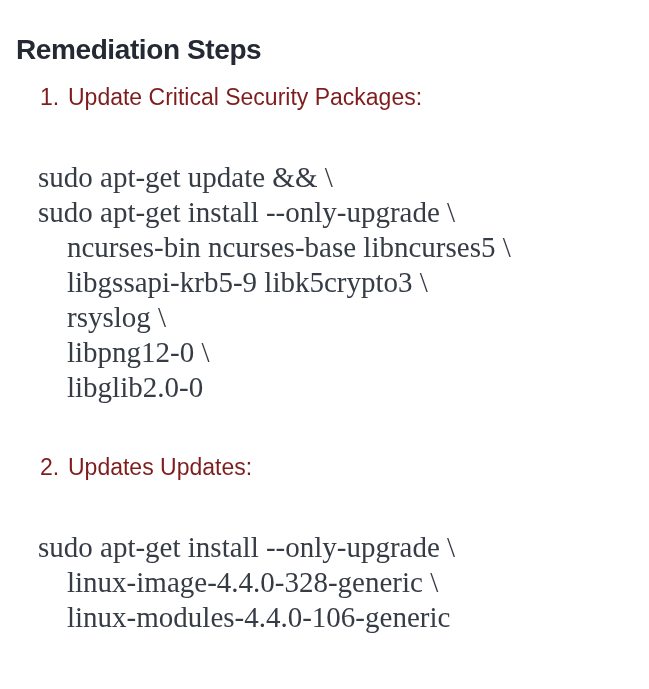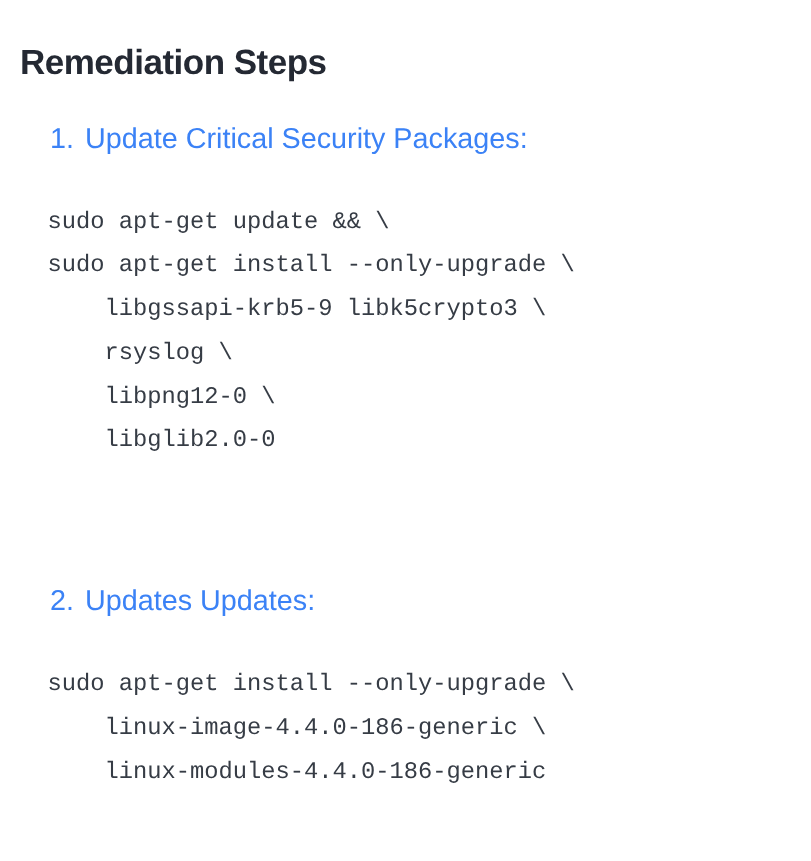--- a/index.html
+++ b/index.html
@@ -24,35 +24,34 @@
     font-weight: 700;
     letter-spacing: -0.4px;
     color: #242933;
     white-space: nowrap;
   }
   .list-item {
     position: absolute;
     left: 40px;
     font-size: 23px;
     line-height: 25px;
-    color: #3b82f6;
+    color: #7f1d1d;
     white-space: nowrap;
-    margin-top: 13px;
   }
   .list-item .marker {
     display: inline-block;
     width: 28px;
   }
   .list-item-1 { top: 85px; }
   .list-item-2 { top: 455px; }
   .code-block {
     position: absolute;
     left: 38px;
-    font-family: Liberation Mono, monospace;
-    font-size: 19px;
+    font-family: Liberation Serif, serif;
+    font-size: 29px;
     line-height: 35px;
     color: #363c45;
   }
   .code-block-1 { top: 160px; }
   .code-block-2 { top: 530px; }
   .code-line {
     white-space: pre;
   }
 </style>
 </head>
@@ -62,29 +61,30 @@
 
   <h1 class="doc-title">Remediation Steps</h1>
 
   <div class="list-item list-item-1">
     <span class="marker">1.</span><span>Update Critical Security Packages:</span>
   </div>
 
   <div class="code-block code-block-1">
     <div class="code-line">sudo apt-get update &amp;&amp; \</div>
     <div class="code-line">sudo apt-get install --only-upgrade \</div>
+    <div class="code-line">    ncurses-bin ncurses-base libncurses5 \</div>
     <div class="code-line">    libgssapi-krb5-9 libk5crypto3 \</div>
     <div class="code-line">    rsyslog \</div>
     <div class="code-line">    libpng12-0 \</div>
     <div class="code-line">    libglib2.0-0</div>
   </div>
 
   <div class="list-item list-item-2">
     <span class="marker">2.</span><span>Updates Updates:</span>
   </div>
 
   <div class="code-block code-block-2">
     <div class="code-line">sudo apt-get install --only-upgrade \</div>
-    <div class="code-line">    linux-image-4.4.0-186-generic \</div>
-    <div class="code-line">    linux-modules-4.4.0-186-generic</div>
+    <div class="code-line">    linux-image-4.4.0-328-generic \</div>
+    <div class="code-line">    linux-modules-4.4.0-106-generic</div>
   </div>
 
 </div>
 
 </body></html>

